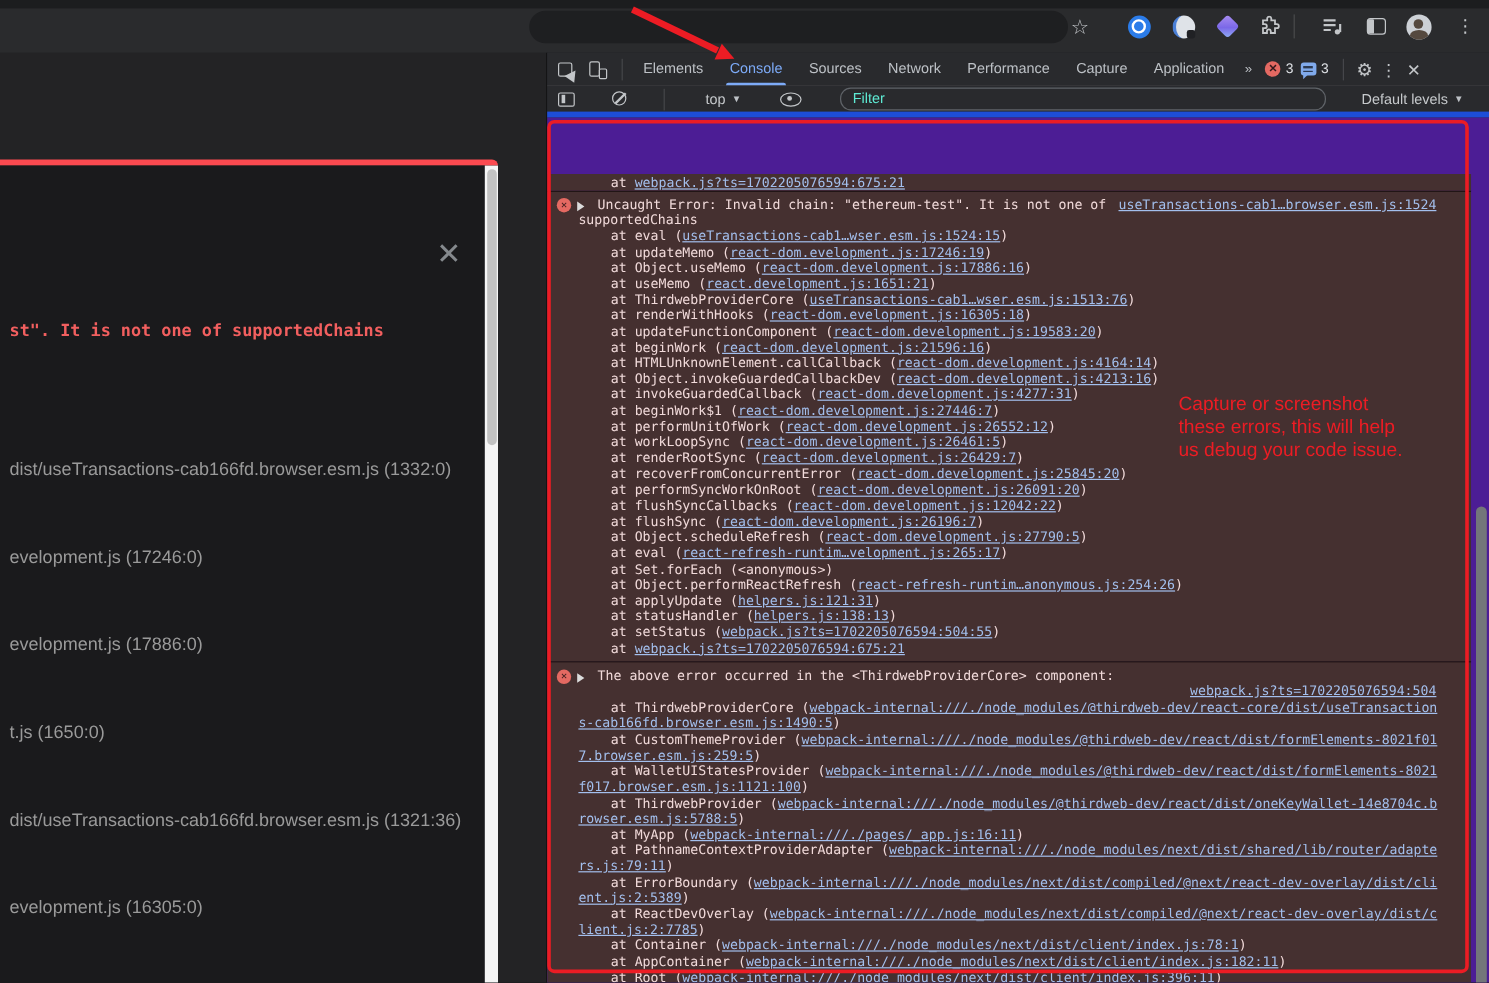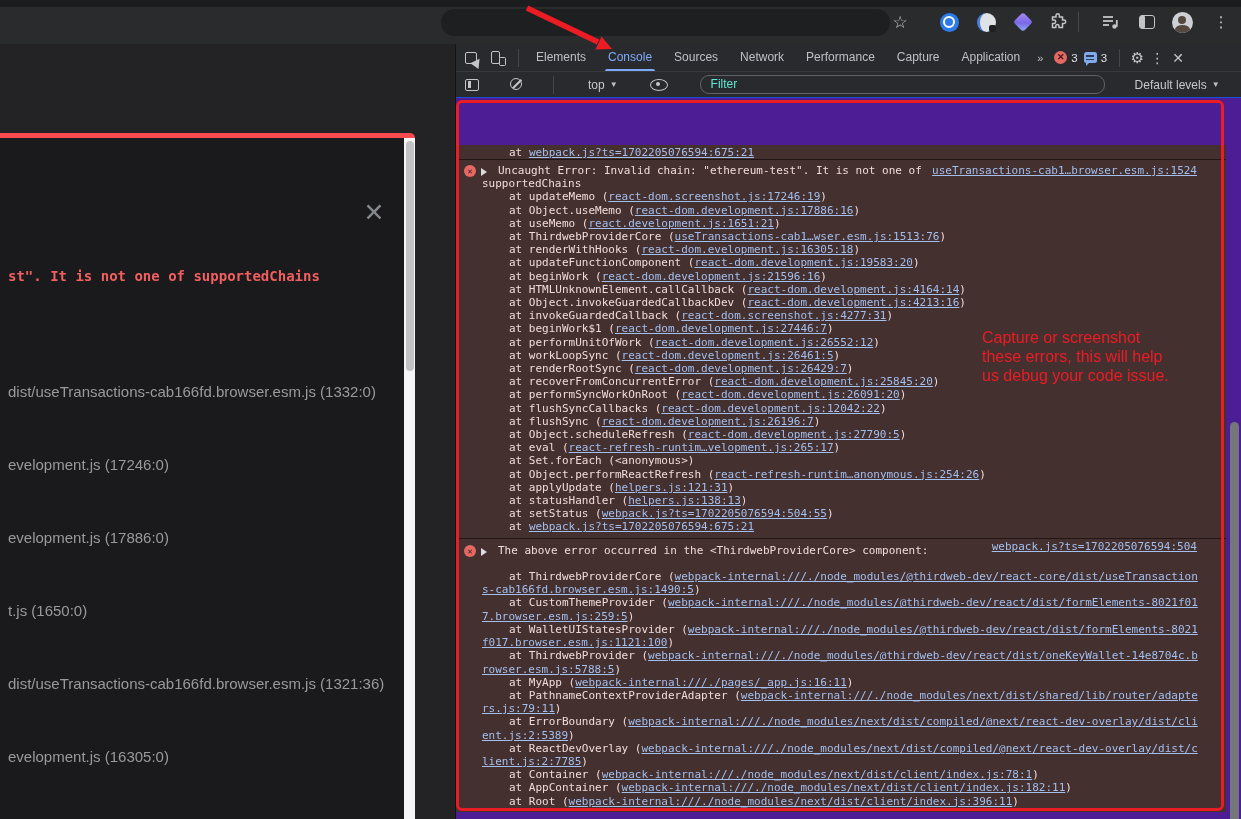--- a/index.html
+++ b/index.html
@@ -53,21 +53,21 @@
   #dt-more{flex:none;color:#bdc1c6;padding:0 6px;font-size:11px;letter-spacing:-1px;cursor:pointer;}
   .badge-wrap{display:flex;align-items:center;flex:none;margin-left:6px;cursor:pointer;}
   .err-badge{width:13px;height:13px;border-radius:50%;background:#e46962;color:#33191c;font-size:9px;font-weight:bold;
     display:flex;align-items:center;justify-content:center;line-height:13px;}
   .msg-badge{width:13px;height:11px;border-radius:2.5px;background:#80aaec;position:relative;}
   .msg-badge::after{content:"";position:absolute;left:2px;bottom:-3px;border-left:4px solid #80aaec;border-bottom:4px solid transparent;}
   .msg-badge .ln{position:absolute;left:2.5px;right:2.5px;height:1.5px;background:#2c3a52;}
   .badge-count{margin-left:4px;color:#dee1e5;font-size:11.5px;}
   .glyph-btn{flex:none;color:#c3c6c9;text-align:center;cursor:pointer;}
   
-  #dt-toolbar{position:absolute;left:0;top:28px;width:100%;height:26px;background:#292a2d;border-bottom:1px solid #1d4ed8;
+  #dt-toolbar{position:absolute;left:0;top:28px;width:100%;height:26px;background:#292a2d;border-bottom:5px solid #1d4ed8;
     display:flex;align-items:center;box-sizing:border-box;color:#c6c9cc;font-size:12px;gap:16px;}
   #ic-panel .b{position:absolute;left:0;top:2px;width:14px;height:12px;border:1.6px solid #c3c6c9;border-radius:2px;box-sizing:border-box;}
   #ic-panel .f{position:absolute;left:2.5px;top:4.5px;width:3.5px;height:7px;background:#c3c6c9;}
   #ic-clear .c{position:absolute;left:1px;top:1px;width:12px;height:12px;border:1.6px solid #c3c6c9;border-radius:50%;box-sizing:border-box;}
   #ic-clear .s{position:absolute;left:1.5px;top:6.6px;width:12px;height:1.6px;background:#c3c6c9;transform:rotate(-45deg);}
   .caret{font-size:8px;margin-left:5px;color:#bdc1c6;}
   #ctx-sel{display:flex;align-items:center;margin-left:12px;cursor:pointer;}
   #ic-eye{width:18px;height:12px;border:1.6px solid #c3c6c9;border-radius:50%;margin-left:16px;position:relative;flex:none;cursor:pointer;box-sizing:border-box;}
   #ic-eye::after{content:"";position:absolute;left:5px;top:2.2px;width:4px;height:4px;border-radius:50%;background:#c3c6c9;}
   #filter-box{margin-left:16px;width:383px;height:17px;border:1px solid #5f6368;border-radius:9px;background:transparent;
@@ -86,21 +86,21 @@
   .row-b{padding-top:4px;padding-bottom:4px;}
   .row-c{padding-top:5px;padding-bottom:4px;}
   .err-ic{position:absolute;left:8px;top:5px;width:12px;height:12px;border-radius:50%;background:#e46962;color:#3a1d1d;
     font-size:8.5px;font-weight:bold;text-align:center;line-height:12px;text-indent:0;}
   .row-c .err-ic{top:6px;}
   .tri{position:absolute;left:25px;top:8px;width:0;height:0;border-top:4px solid transparent;border-bottom:4px solid transparent;border-left:6px solid #dcdcdc;cursor:pointer;}
   .row-c .tri{top:9px;}
   .msg1{white-space:pre-wrap;text-indent:16px;word-break:break-all;}
   .msg2{white-space:nowrap;text-indent:16px;}
   .src-right{position:absolute;top:4px;right:29px;white-space:nowrap;}
-  .row-c .src-right{top:1px;}
+  .row-c .src-right{top:17px;}
   .stack{margin-top:0;}
   .stack-line{text-indent:27px;word-break:break-all;white-space:pre-wrap;}
   .blank-line{height:13.2px;}
   #dt-scrollthumb{position:absolute;left:774px;top:324px;width:9px;height:450px;border-radius:4.5px;background:#73767a;}
   
   #anno-rect{position:absolute;left:456px;top:100px;width:768px;height:711px;border:3px solid #ec1c24;border-radius:6px;
     box-sizing:border-box;pointer-events:none;z-index:40;}
   #anno-svg{position:absolute;left:0;top:0;z-index:41;pointer-events:none;}
   #anno-note{position:absolute;left:982px;top:328px;z-index:41;color:#ec1c24;font-size:16px;font-weight:500;line-height:19px;pointer-events:none;}
 </style>
@@ -249,30 +249,31 @@
     <div id="console-out">
       <div id="rows">
         <div class="crow row-a"><span>at </span><span class="clink">webpack.js?ts=1702205076594:675:21</span></div>
         <div class="crow row-b">
           <div class="err-ic">✕</div>
           <div class="tri"></div>
           <div class="src-right clink">useTransactions-cab1…browser.esm.js:1524</div>
           <div class="msg1">Uncaught Error: Invalid chain: "ethereum-test". It is not one of
 supportedChains</div>
           <div class="stack" id="error1-stack">
-              <div class="stack-line">at updateMemo (<span class="clink">react-dom.screenshot.js:17246:19</span>)</div>
+              <div class="stack-line">at eval (<span class="clink">useTransactions-cab1…wser.esm.js:1524:15</span>)</div>
+              <div class="stack-line">at updateMemo (<span class="clink">react-dom.evelopment.js:17246:19</span>)</div>
               <div class="stack-line">at Object.useMemo (<span class="clink">react-dom.development.js:17886:16</span>)</div>
               <div class="stack-line">at useMemo (<span class="clink">react.development.js:1651:21</span>)</div>
               <div class="stack-line">at ThirdwebProviderCore (<span class="clink">useTransactions-cab1…wser.esm.js:1513:76</span>)</div>
               <div class="stack-line">at renderWithHooks (<span class="clink">react-dom.evelopment.js:16305:18</span>)</div>
               <div class="stack-line">at updateFunctionComponent (<span class="clink">react-dom.development.js:19583:20</span>)</div>
               <div class="stack-line">at beginWork (<span class="clink">react-dom.development.js:21596:16</span>)</div>
               <div class="stack-line">at HTMLUnknownElement.callCallback (<span class="clink">react-dom.development.js:4164:14</span>)</div>
               <div class="stack-line">at Object.invokeGuardedCallbackDev (<span class="clink">react-dom.development.js:4213:16</span>)</div>
-              <div class="stack-line">at invokeGuardedCallback (<span class="clink">react-dom.screenshot.js:4277:31</span>)</div>
+              <div class="stack-line">at invokeGuardedCallback (<span class="clink">react-dom.development.js:4277:31</span>)</div>
               <div class="stack-line">at beginWork$1 (<span class="clink">react-dom.development.js:27446:7</span>)</div>
               <div class="stack-line">at performUnitOfWork (<span class="clink">react-dom.development.js:26552:12</span>)</div>
               <div class="stack-line">at workLoopSync (<span class="clink">react-dom.development.js:26461:5</span>)</div>
               <div class="stack-line">at renderRootSync (<span class="clink">react-dom.development.js:26429:7</span>)</div>
               <div class="stack-line">at recoverFromConcurrentError (<span class="clink">react-dom.development.js:25845:20</span>)</div>
               <div class="stack-line">at performSyncWorkOnRoot (<span class="clink">react-dom.development.js:26091:20</span>)</div>
               <div class="stack-line">at flushSyncCallbacks (<span class="clink">react-dom.development.js:12042:22</span>)</div>
               <div class="stack-line">at flushSync (<span class="clink">react-dom.development.js:26196:7</span>)</div>
               <div class="stack-line">at Object.scheduleRefresh (<span class="clink">react-dom.development.js:27790:5</span>)</div>
               <div class="stack-line">at eval (<span class="clink">react-refresh-runtim…velopment.js:265:17</span>)</div>

